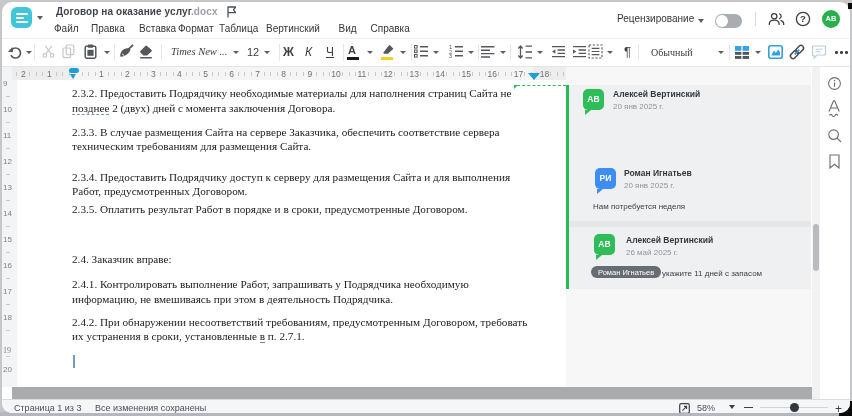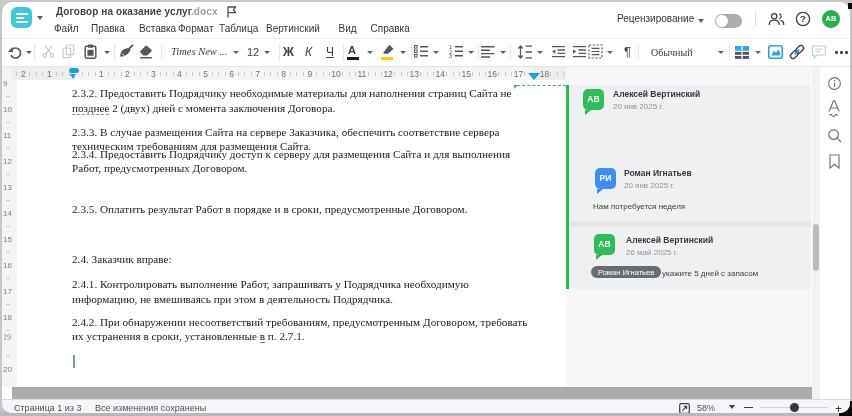--- a/index.html
+++ b/index.html
@@ -359,31 +359,31 @@
   <div class="num" style="top:129px;">14</div>
   <div class="abs" style="left:6px;top:146px;width:4px;height:1px;background:#c9ccce;"></div>
   <div class="num" style="top:155px;">15</div>
   <div class="abs" style="left:6px;top:172px;width:4px;height:1px;background:#c9ccce;"></div>
   <div class="num" style="top:181px;">16</div>
   <div class="abs" style="left:6px;top:198px;width:4px;height:1px;background:#c9ccce;"></div>
   <div class="num" style="top:207px;">17</div>
   <div class="abs" style="left:6px;top:224px;width:4px;height:1px;background:#c9ccce;"></div>
   <div class="num" style="top:233px;">18</div>
   <div class="abs" style="left:6px;top:250px;width:4px;height:1px;background:#c9ccce;"></div>
-  <div class="num" style="top:253px;font-family:Liberation Serif, serif;">19</div>
+  <div class="num" style="top:266px;font-family:Liberation Serif, serif;">19</div>
   <div class="abs" style="left:6px;top:276px;width:4px;height:1px;background:#c9ccce;"></div>
   <div class="num" style="top:285px;">20</div>
       </div>
   <div id="corner" class="abs"></div>
 
   <div id="page" class="abs"></div>
   <div id="doc">
         <p style="top:86.2px;">2.3.2. Предоставить Подрядчику необходимые материалы для наполнения страниц Сайта не<br><span class="dotted">позднее</span> 2 (двух) дней с момента заключения Договора.</p>
   <p style="top:124.7px;">2.3.3. В случае размещения Сайта на сервере Заказчика, обеспечить соответствие сервера<br>техническим требованиям для размещения Сайта.</p>
-  <p style="top:147px;">2.3.4. Предоставить Подрядчику доступ к серверу для размещения Сайта и для выполнения<br>Работ, предусмотренных Договором.</p>
+  <p style="top:170px;">2.3.4. Предоставить Подрядчику доступ к серверу для размещения Сайта и для выполнения<br>Работ, предусмотренных Договором.</p>
   <p style="top:201.7px;">2.3.5. Оплатить результат Работ в порядке и в сроки, предусмотренные Договором.</p>
   <p style="top:251.7px;">2.4. Заказчик вправе:</p>
   <p style="top:277.4px;">2.4.1. Контролировать выполнение Работ, запрашивать у Подрядчика необходимую<br>информацию, не вмешиваясь при этом в деятельность Подрядчика.</p>
   <p style="top:315.0px;">2.4.2. При обнаружении несоответствий требованиям, предусмотренным Договором, требовать<br>их устранения в сроки, установленные <span class="u2">в</span> п. 2.7.1.</p>
       </div>
   <div id="band" class="abs"></div>
   <div id="cursor" class="abs"></div>
   <div id="anchor" class="abs"></div>
   <div class="abs" style="left:514px;top:85px;width:0;height:0;border-top:4px solid #2ebd5c;border-right:4px solid transparent;"></div>
 
@@ -396,21 +396,21 @@
   <div class="cname" style="left:613px;top:88.5px;">Алексей Вертинский</div>
   <div class="cdate" style="left:613px;top:101.5px;">20 янв 2025 г.</div>
   <div class="avtr blue abs" style="left:595px;top:168px;">РИ<div class="tail"></div></div>
   <div class="cname" style="left:624px;top:167.5px;">Роман Игнатьев</div>
   <div class="cdate" style="left:624px;top:180.5px;">20 янв 2025 г.</div>
   <div class="cbody" style="left:593px;top:201px;">Нам потребуется неделя</div>
   <div class="avtr green abs" style="left:594px;top:234px;">АВ<div class="tail"></div></div>
   <div class="cname" style="left:626px;top:234.5px;">Алексей Вертинский</div>
   <div class="cdate" style="left:626px;top:247.5px;">26 май 2025 г.</div>
   <div id="pill">Роман Игнатьев</div>
-  <div class="cbody" style="left:662px;top:268px;">укажите 5 дней с запасом</div>
+  <div class="cbody" style="left:662px;top:268px;">укажите 11 дней с запасом</div>
   <div id="sbtrack" class="abs"></div>
   <div id="sbthumb" class="abs"></div>
   <div id="sidebar" class="abs"></div>
 
   <svg class="abs" style="left:827.5px;top:77px" width="13" height="13" viewBox="0 0 13 13">
     <circle cx="6.5" cy="6.5" r="5.9" fill="none" stroke="#6c7175" stroke-width="1.1"></circle>
     <path d="M6.5 5.6 V9.8" stroke="#6c7175" stroke-width="1.2"></path>
         <circle cx="6.5" cy="3.7" r="0.8" fill="#6c7175"></circle>
   </svg>
   <svg class="abs" style="left:828px;top:99.5px" width="13" height="18" viewBox="0 0 13 18">

